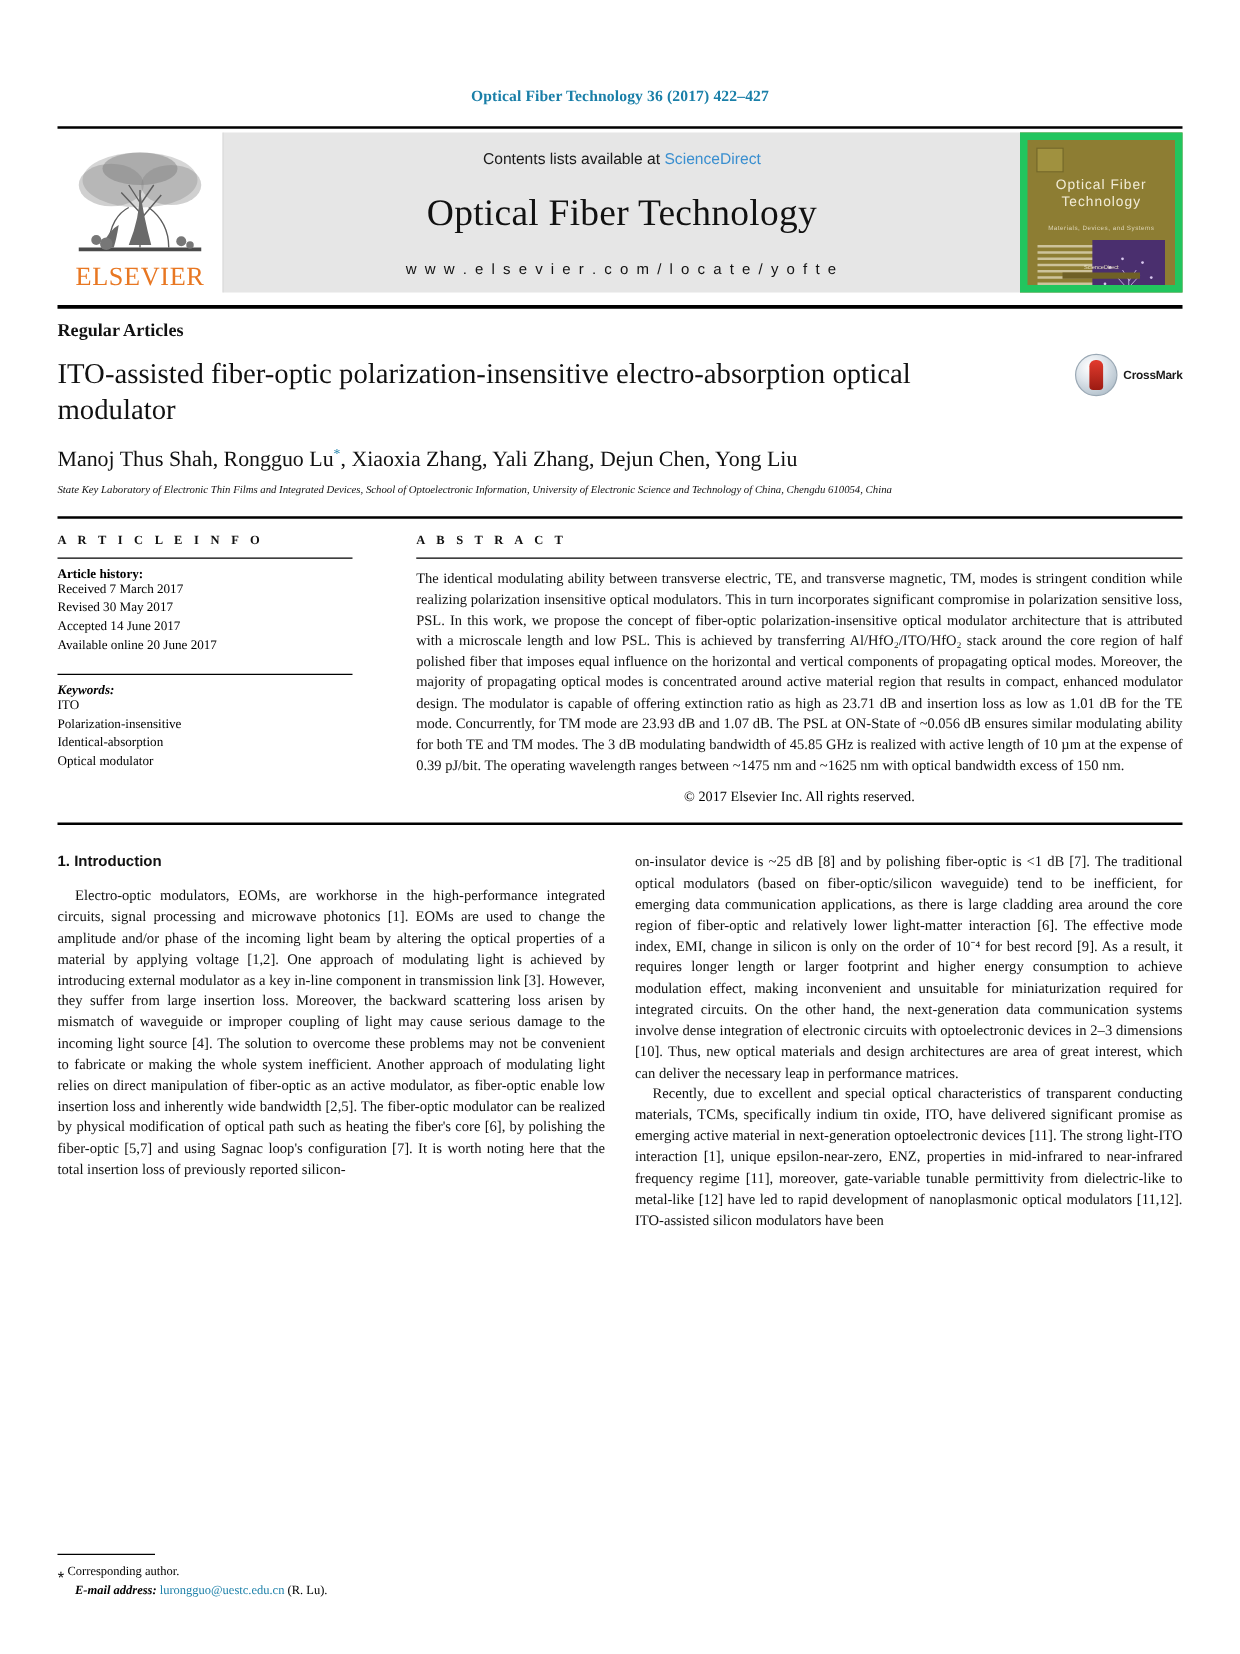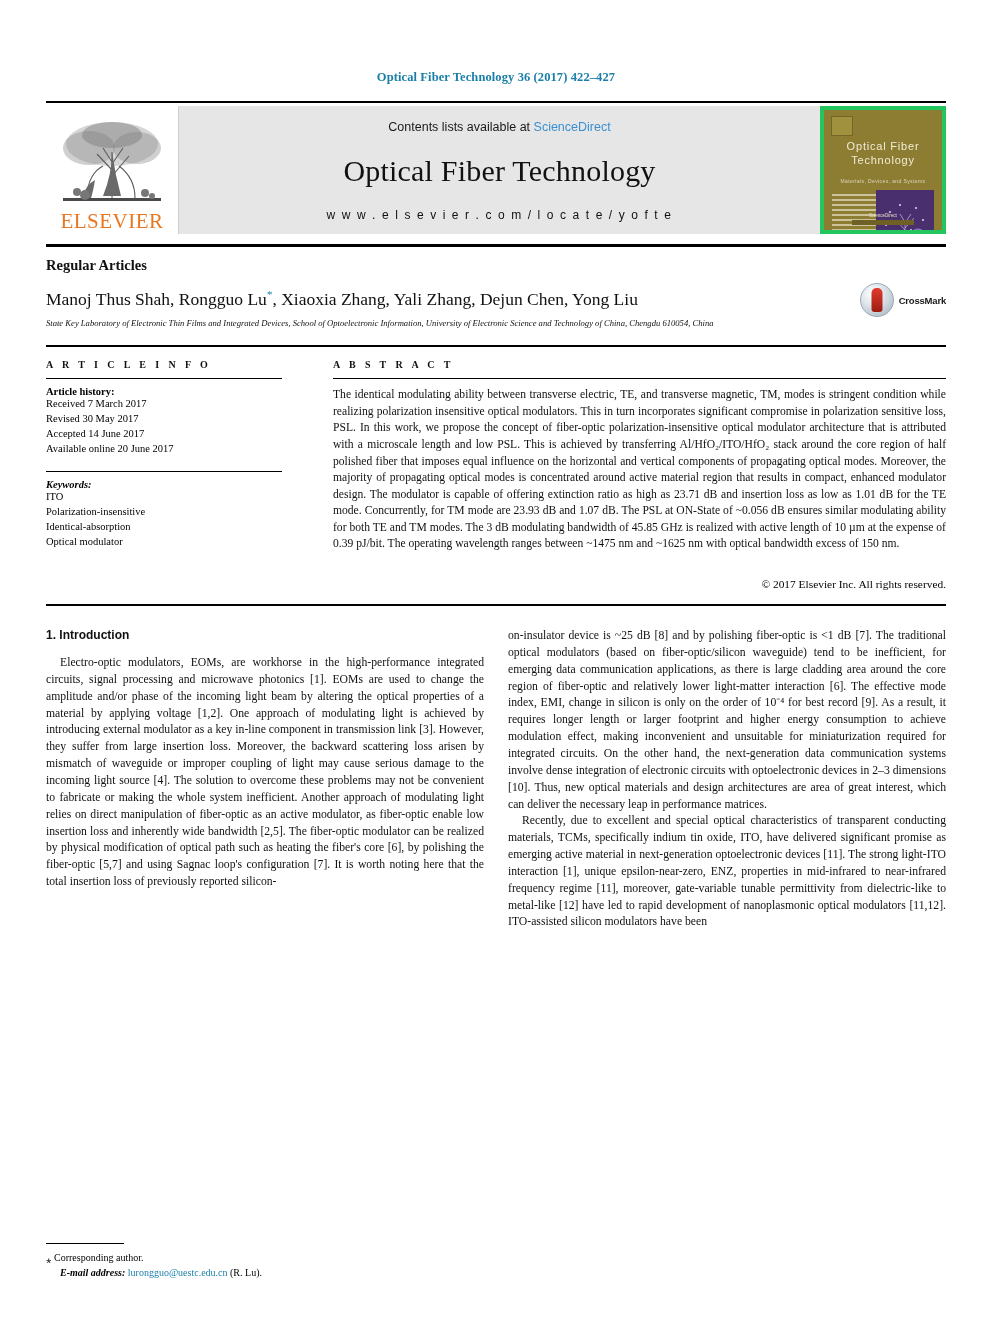--- a/index.html
+++ b/index.html
@@ -69,21 +69,21 @@
   }
   .journal-url{
     font-family:"Liberation Sans", sans-serif;
     font-size:12px;
     letter-spacing:1.6px;
     color:#111;
   }
   .cover{
     flex:0 0 118px;width:118px;
     background:#8d7d33;
-    border:4px solid #22c55e;
+    border:6px solid #22c55e;
     position:relative;
     overflow:hidden;
   }
   .cover-badge{
     position:absolute;left:7px;top:6px;width:20px;height:18px;
     background:#a0913f;border:1px solid #736629;
   }
   .cover-title{
     position:absolute;left:0;right:0;top:30px;
     text-align:center;color:#f2ecd6;
@@ -168,21 +168,21 @@
   .hr-thin{border-top:1px solid #000;margin-top:8px;}
   .hr-thin2{border-top:1.6px solid #000;margin-top:14px;}
   .hist-label{font-weight:bold;font-size:10.5px;margin-top:7px;}
   .hist-line{font-size:10.5px;line-height:1.42;}
   .kw-label{font-style:italic;font-weight:bold;font-size:10.5px;margin-top:7px;}
   .kw-line{font-size:10.5px;line-height:1.42;}
   .abstract-body{
     font-size:11.6px;line-height:1.43;text-align:justify;margin-top:8px;color:#111;
   }
   .copyright{
-    text-align:right;font-size:11.4px;margin-top:25px;
+    text-align:center;font-size:11.4px;margin-top:11px;
   }
 
   
   .rule-bottom{margin:14px 46px 0 46px;border-top:2px solid #000;}
   .columns{
     margin:22px 46px 0 46px;
     display:flex;gap:24px;
   }
   .col{flex:1 1 0;}
   .h2{
@@ -295,20 +295,21 @@
         <span>ScienceDirect</span>
         <b></b>
       </div>
     </div>
   </div>
 
   <div class="rule-thick"></div>
 
   <div class="titleblock">
     <div class="section-kicker">Regular Articles</div>
+    <h1 class="paper-title">ITO-assisted fiber-optic polarization-insensitive electro-absorption optical modulator</h1>
     <div class="crossmark">
       <div class="cm-badge"></div>
       <div class="cm-text">CrossMark</div>
     </div>
   </div>
 
   <div class="authors">
     <span>Manoj Thus Shah, Rongguo Lu</span><sup>*</sup><span>, Xiaoxia Zhang, Yali Zhang, Dejun Chen, Yong Liu</span>
   </div>
   <div class="affil">State Key Laboratory of Electronic Thin Films and Integrated Devices, School of Optoelectronic Information, University of Electronic Science and Technology of China, Chengdu 610054, China</div>

